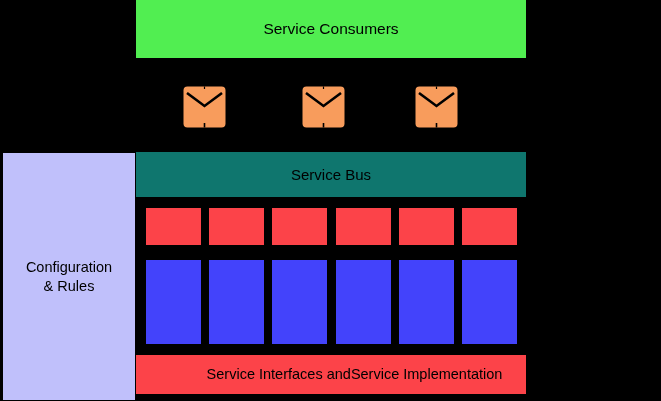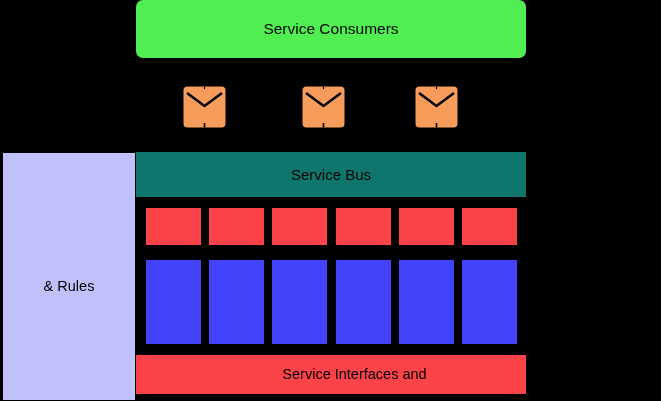--- a/index.html
+++ b/index.html
@@ -29,21 +29,20 @@
   }
 
   
   #consumers-box {
     left: 136px;
     top: 0px;
     width: 390px;
     height: 58px;
     background: #51ee51;
     font-size: 15.5px;
-    border-radius: 7px;
   }
 
   
   .envelope {
     position: absolute;
     width: 43px;
     height: 42px;
     top: 86px;
   }
   .envelope svg { display: block; width: 43px; height: 42px; }
@@ -154,21 +153,21 @@
     <svg viewBox="0 0 43 42" xmlns="http://www.w3.org/2000/svg">
       <rect x="0.5" y="0.5" width="42" height="41" rx="4" ry="4" fill="#f89c5c"></rect>
       <path d="M4 7 L21.5 20 L39 7" fill="none" stroke="#000000" stroke-width="2.6" stroke-linejoin="miter"></path>
       <path d="M21.5 37 L21.5 41.5" fill="none" stroke="#000000" stroke-width="1.6"></path>
       <path d="M21.5 0.5 L21.5 3" fill="none" stroke="#000000" stroke-width="1.2"></path>
     </svg>
   </div>
 
   <div class="side-panel" id="config-rules-panel">
     <div>
-      <br>
+      <span>Configuration</span><br>
       <span>&amp; Rules</span>
     </div>
   </div>
 
 
   <div class="box" id="service-bus-box">
     <span>Service Bus</span>
   </div>
 
   <div id="interface-row">
@@ -184,15 +183,16 @@
     <div class="service-cell"></div>
     <div class="service-cell"></div>
     <div class="service-cell"></div>
     <div class="service-cell"></div>
     <div class="service-cell"></div>
     <div class="service-cell"></div>
   </div>
 
   <div class="box" id="implementation-box">
     <span class="line">Service Interfaces and</span>
+    <span class="line">Service Implementation</span>
   </div>
 
 </div>
 
 </body></html>

